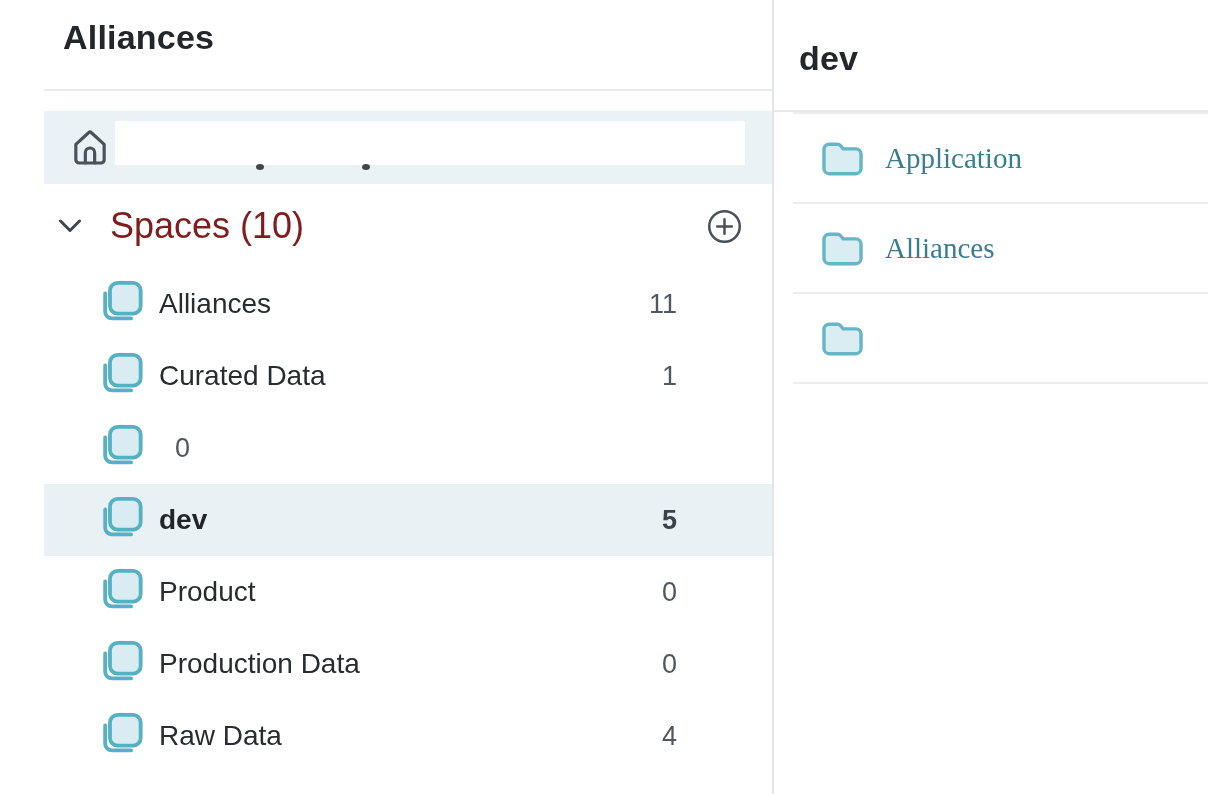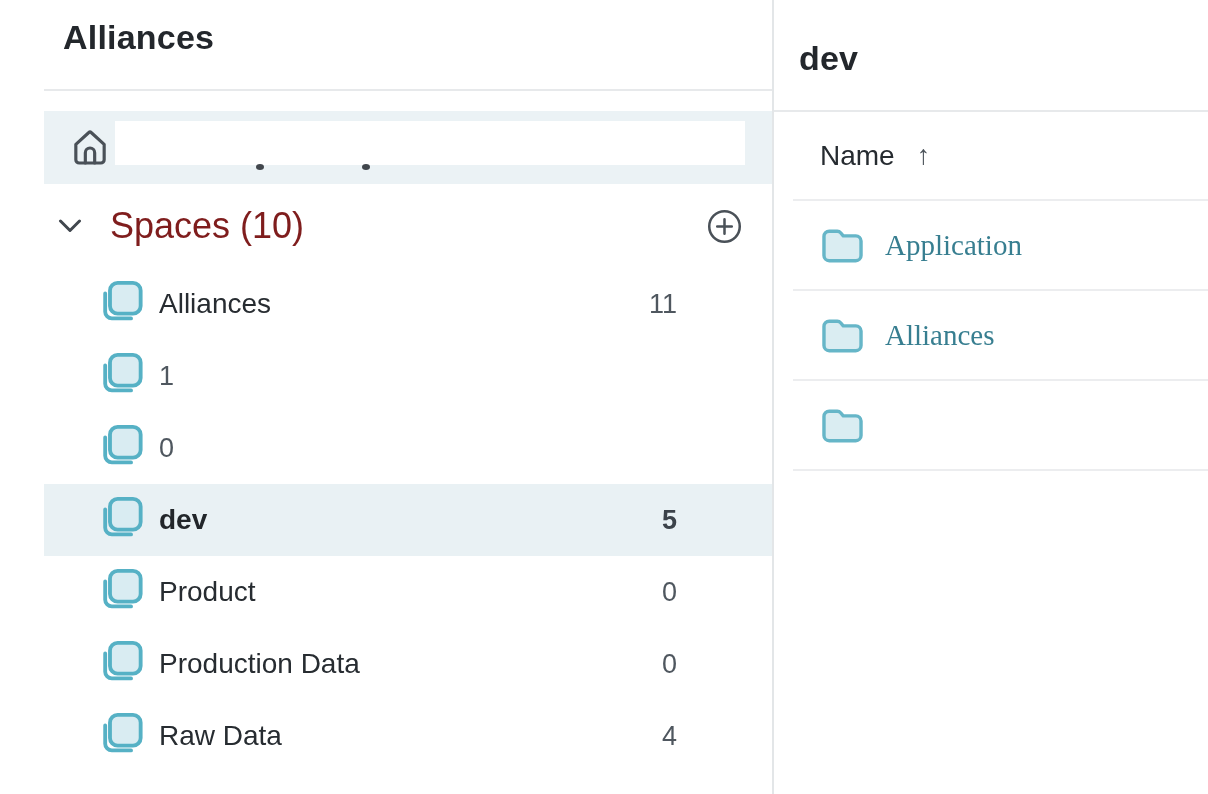--- a/index.html
+++ b/index.html
@@ -66,21 +66,21 @@
   .space-list { list-style: none; margin: 0; padding: 0; }
   .space-item {
     height: 72px;
     display: flex; align-items: center;
     padding: 0 95px 0 54px;
     font-size: 28px; color: #272c31;
     cursor: pointer;
   }
   .space-item .space-icon { display: flex; margin-right: 15px; }
   .space-item .item-label { flex: 1; white-space: nowrap; }
-  .space-item .item-count { font-size: 27px; color: #4f575f; }
+  .space-item .item-count { font-size: 27px; color: #4f575f; margin-left: 16px; }
   .space-item.selected { background: #e9f1f4; }
   .space-item.selected .item-label { font-weight: 700; color: #22262a; }
   .space-item.selected .item-count { font-weight: 700; color: #3c434a; }
 
   
   .right-panel { flex: 1; padding-top: 38px; overflow: hidden; }
   .right-panel .panel-title { margin-left: 25px; }
   .right-divider { height: 2px; background: #e7e9eb; margin-top: 32px; }
 
   .table-header {
@@ -157,20 +157,21 @@
           <span class="item-count">11</span>
         </li>
 
         <li class="space-item">
           <span class="space-icon">
             <svg width="46" height="48" viewBox="0 0 48 50" fill="none">
               <path d="M7.5 14 V33 a7 7 0 0 0 7 7 H34.5" stroke="#56b1c5" stroke-width="4" stroke-linecap="round"></path>
               <rect x="12.5" y="3" width="32" height="32" rx="8" fill="#d9ecf2" stroke="#56b1c5" stroke-width="4"></rect>
             </svg>
           </span>
+          <span class="item-label">Curated Data</span>
           <span class="item-count">1</span>
         </li>
 
         <li class="space-item">
           <span class="space-icon">
             <svg width="46" height="48" viewBox="0 0 48 50" fill="none">
               <path d="M7.5 14 V33 a7 7 0 0 0 7 7 H34.5" stroke="#56b1c5" stroke-width="4" stroke-linecap="round"></path>
               <rect x="12.5" y="3" width="32" height="32" rx="8" fill="#d9ecf2" stroke="#56b1c5" stroke-width="4"></rect>
             </svg>
           </span>
@@ -222,24 +223,20 @@
         </li>
 
       </ul>
     </div>
   </aside>
 
   <main class="right-panel">
     <h1 class="panel-title">dev</h1>
     <div class="right-divider"></div>
 
-    <div class="table-header">
-      <span>Name</span>
-      <span class="sort-arrow">↑</span>
-    </div>
 
     <div class="folder-table">
 
       <div class="folder-row">
         <span class="folder-icon">
           <svg width="45" height="38" viewBox="0 0 46 40" fill="none">
             <path d="M3.5 11 a5.5 5.5 0 0 1 5.5 -5.5 h8.6 a4.5 4.5 0 0 1 3.4 1.6 l2.8 3.3 H37 a5.5 5.5 0 0 1 5.5 5.5 V31 a5.5 5.5 0 0 1 -5.5 5.5 H9 A5.5 5.5 0 0 1 3.5 31 Z" fill="#daedf2" stroke="#66b6c8" stroke-width="3.6" stroke-linejoin="round"></path>
           </svg>
         </span>
         <a class="folder-link">Application</a>

